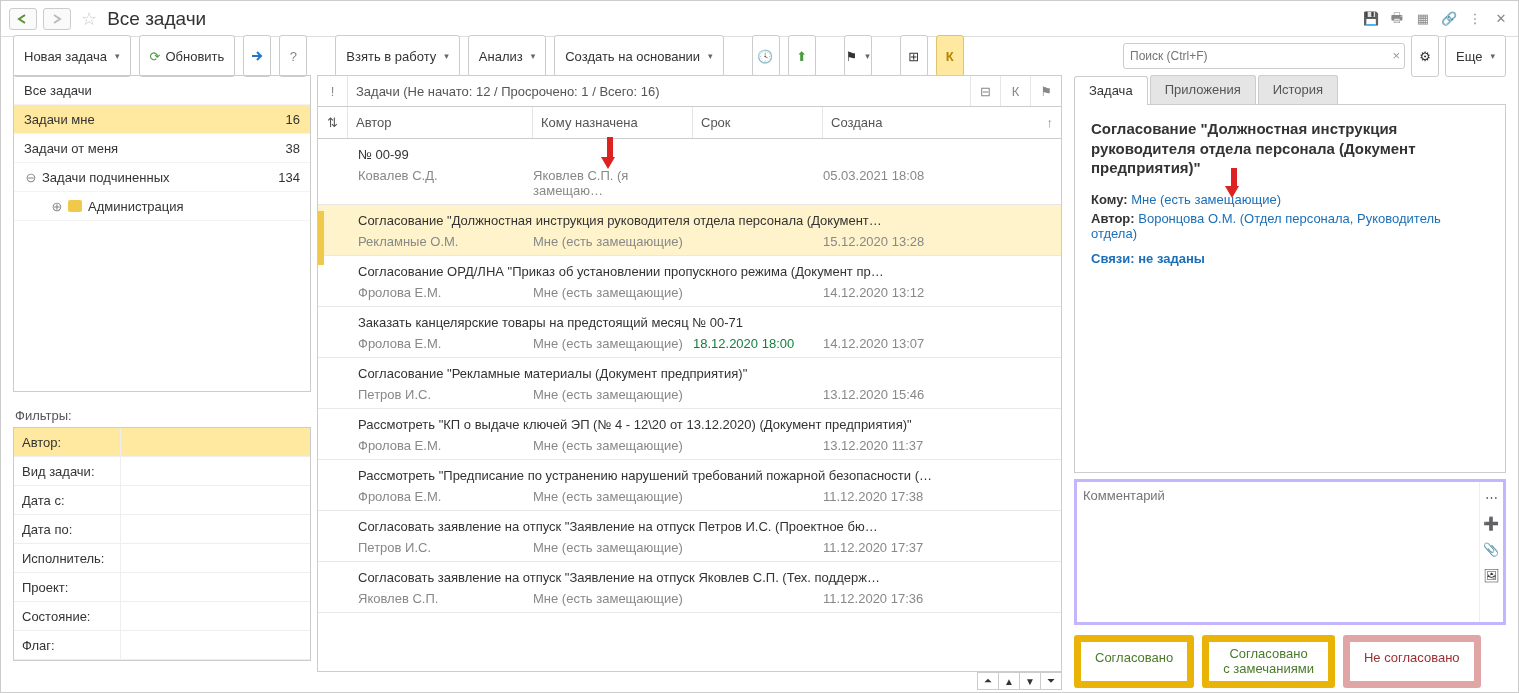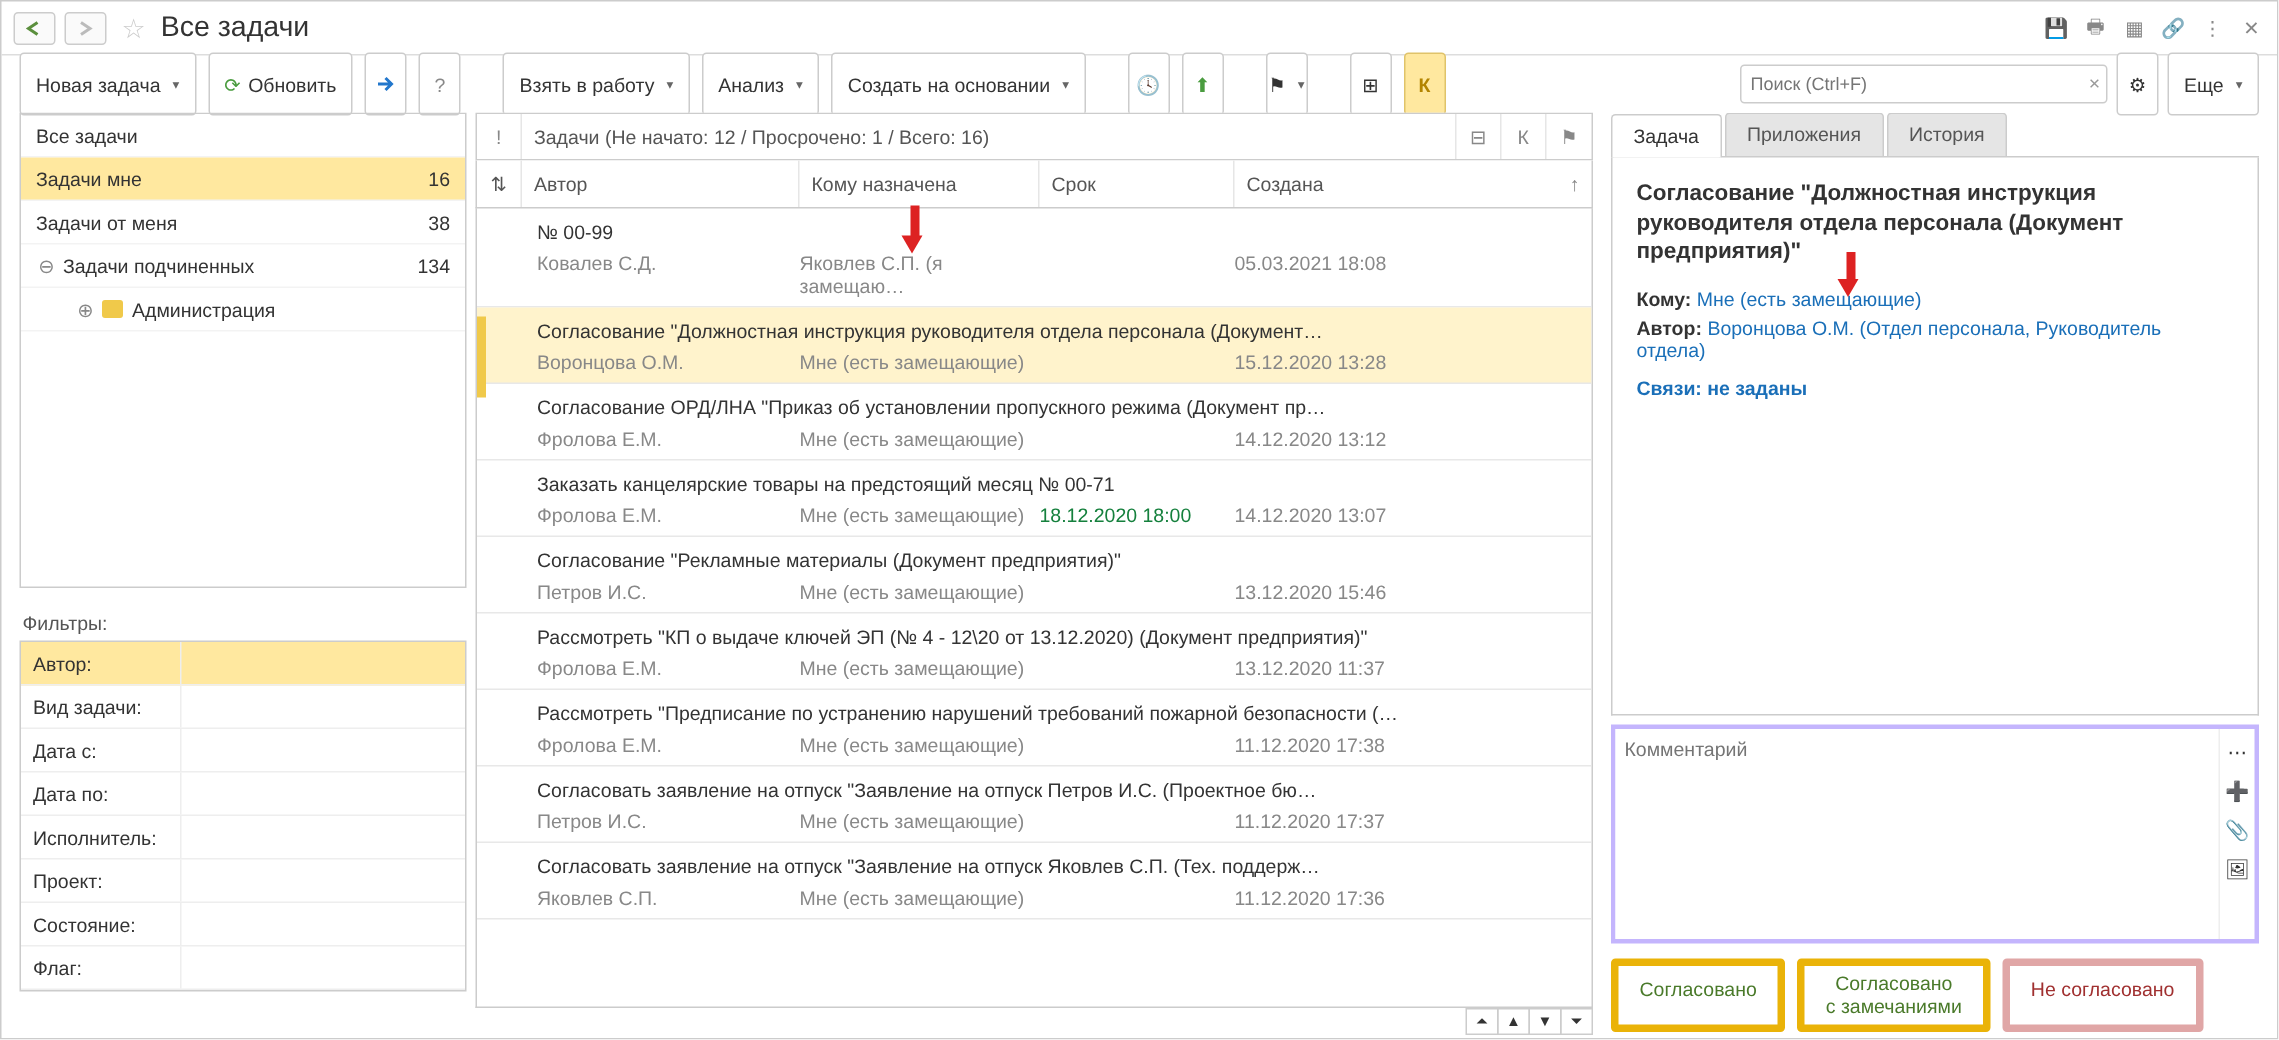--- a/index.html
+++ b/index.html
@@ -14,21 +14,21 @@
 .titlebar-right{margin-left:auto;display:flex;gap:8px;align-items:center}
 .tb-icon{width:18px;height:18px;color:#888;cursor:pointer;display:flex;align-items:center;justify-content:center}
 
 
 .toolbar{height:38px;display:flex;align-items:center;padding:4px 12px;gap:8px}
 .btn{height:42px;border:1px solid #ccc;border-radius:3px;background:#fff;padding:0 10px;display:flex;align-items:center;gap:5px;cursor:pointer;font-size:13px}
 .btn .drop{font-size:9px;color:#666;margin-left:3px}
 .btn-icon{width:28px;padding:0;justify-content:center}
 .btn-yellow{background:#ffe89f;border-color:#e0c36a}
 .toolbar-right{margin-left:auto;display:flex;gap:6px;align-items:center}
-.search-box{width:245px;height:26px;border:1px solid #ccc;border-radius:3px;padding:0 22px 0 6px;position:relative}
+.search-box{width:282px;height:26px;border:1px solid #ccc;border-radius:3px;padding:0 22px 0 6px;position:relative}
 .search-box input{border:none;outline:none;width:100%;height:100%;font-size:12px;color:#999;background:transparent}
 .search-box .clear{position:absolute;right:4px;top:4px;color:#999;cursor:pointer}
 
 
 .main{flex:1;display:flex;overflow:hidden}
 
 
 .left-pane{width:310px;display:flex;flex-direction:column;padding:0 0 4px 12px}
 .folder-tree{border:1px solid #ccc;flex:0 0 auto}
 .tree-item{height:29px;display:flex;align-items:center;padding:0 10px;border-bottom:1px solid #f3f3f3;cursor:pointer}
@@ -85,21 +85,21 @@
 .detail-field b{font-weight:bold}
 .link{color:#1a6fb8;cursor:pointer}
 .link-bold{color:#1a6fb8;font-weight:bold;cursor:pointer}
 
 .comment-area{border:3px solid #c4b5fd;margin-top:6px;display:flex}
 .comment-box{flex:1;height:140px;padding:6px;color:#999;font-size:13px;outline:none;resize:none;border:none}
 .comment-tools{width:24px;border-left:1px solid #eee;display:flex;flex-direction:column;align-items:center;gap:10px;padding-top:8px}
 .ct{width:16px;height:16px;cursor:pointer;display:flex;align-items:center;justify-content:center}
 
 .action-row{display:flex;gap:8px;margin-top:10px}
-.act-btn{border:5px solid #eab308;border-radius:3px;padding:8px 14px;font-size:13px;cursor:pointer;background:#fff;color:#4a7a2a;text-align:center}
+.act-btn{border:7px solid #eab308;border-radius:3px;padding:8px 14px;font-size:13px;cursor:pointer;background:#fff;color:#4a7a2a;text-align:center}
 .act-btn.multi{line-height:1.2;padding:4px 14px}
 .act-btn.red{border-color:#e0a6a6;color:#a03030}
 
 
 .arrow-down{position:absolute;width:0;height:0;border-left:7px solid transparent;border-right:7px solid transparent;border-top:12px solid #d22;}
 .arrow-stem{position:absolute;width:6px;height:22px;background:#d22}
 
 svg{display:block}
 </style>
 </head>
@@ -284,21 +284,21 @@
               <div class="c-due"></div>
               <div class="c-created">05.03.2021 18:08</div>
             </div>
           </div>
           <div class="task-row sel">
             <div class="row-marker"></div>
             <div class="line1">
               <div class="title-cell">Согласование "Должностная инструкция руководителя отдела персонала (Документ…</div>
             </div>
             <div class="line2">
-              <div class="c-author">Воронцова О.М.</div>
+              <div class="c-author">Рекламные О.М.</div>
               <div class="c-assign">Мне (есть замещающие)</div>
               <div class="c-due"></div>
               <div class="c-created">15.12.2020 13:28</div>
             </div>
           </div>
           <div class="task-row">
             <div class="line1">
               <div class="title-cell">Согласование ОРД/ЛНА "Приказ об установлении пропускного режима (Документ пр…</div>
             </div>
             <div class="line2">

